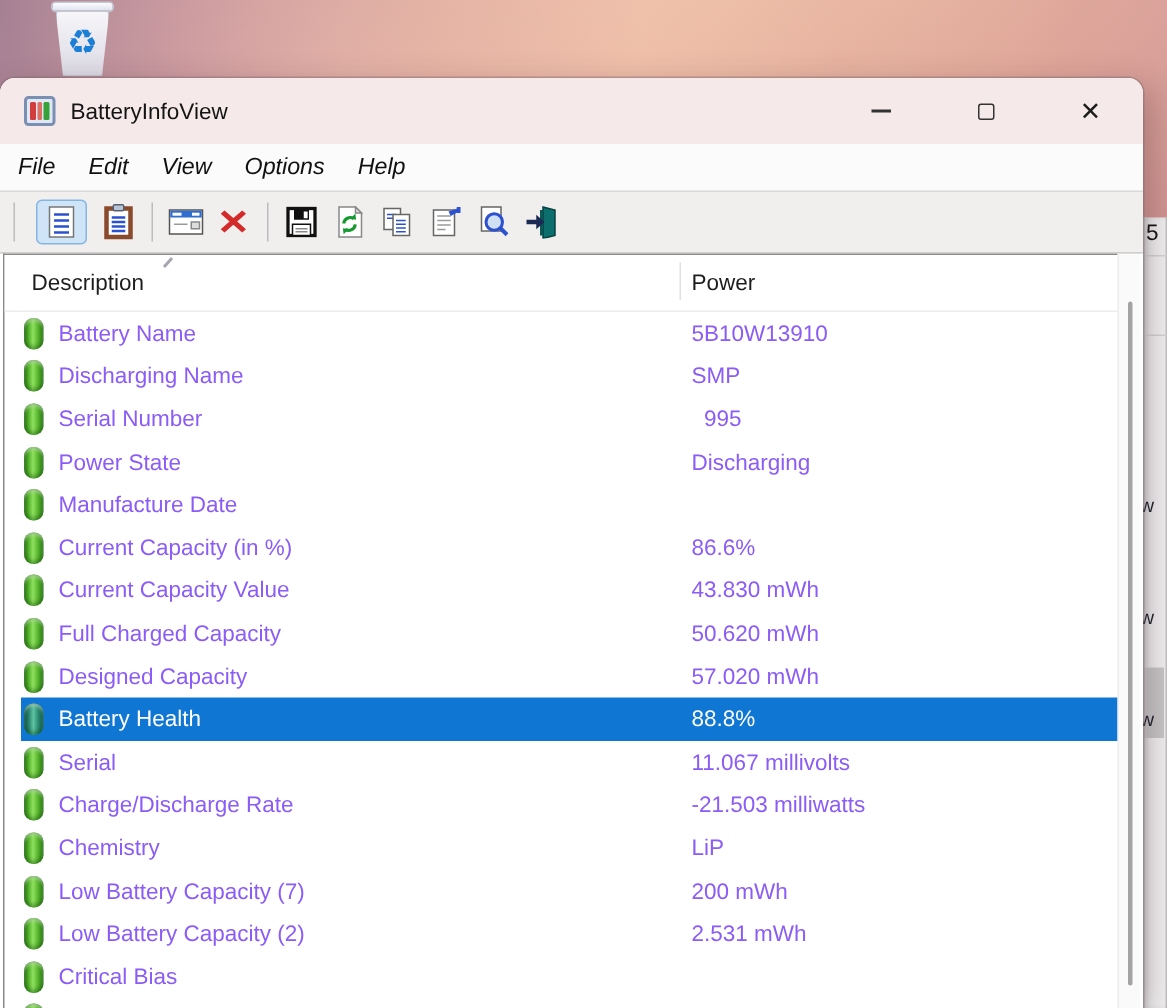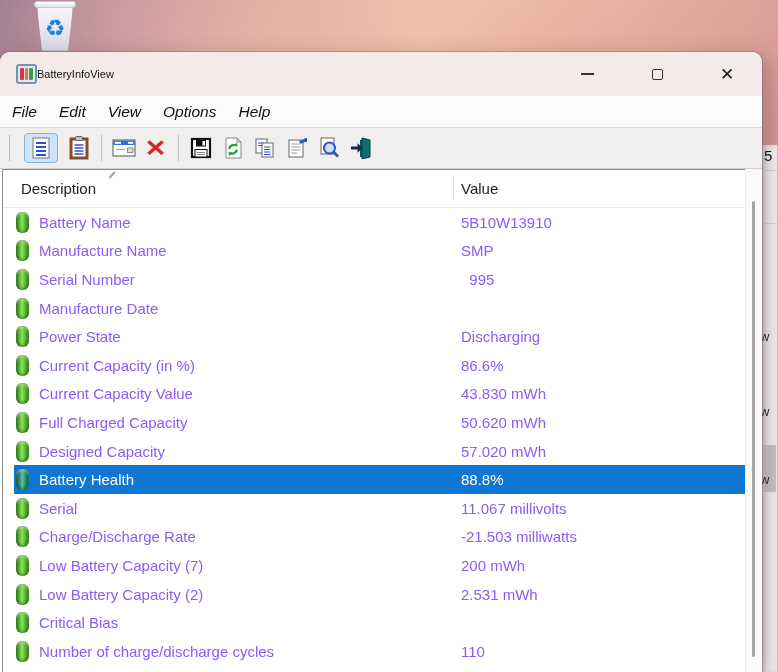--- a/index.html
+++ b/index.html
@@ -39,21 +39,21 @@
   .window{
     position:absolute;left:0;top:52px;width:762px;height:620px;
     background:#fff;border-radius:10px 10px 0 0;overflow:hidden;
     box-shadow:0 0 0 1px rgba(125,105,110,.45), 6px 6px 22px rgba(60,30,40,.28);
   }
   
   .titlebar{position:absolute;left:0;top:0;right:0;height:44px;background:#f5e9e9;display:flex;align-items:center;padding-left:16px;box-sizing:border-box;}
   .app-icon{width:21px;height:20px;border:2px solid #7b8fb3;background:#dfe8f3;border-radius:3px;display:flex;gap:1px;padding:2px;box-sizing:border-box;flex:none;}
   .app-icon i{flex:1;border-radius:1px;}
   .app-icon .b1{background:#d23c3c}.app-icon .b2{background:#df6f63}.app-icon .b3{background:#37a23a}
-  .title{margin-left:0;font-size:11px;color:#141414;}
+  .title{margin-left:10px;font-size:15px;color:#141414;}
   .controls{position:absolute;right:0;top:0;height:44px;display:flex;}
   .ctl{width:70px;height:44px;display:grid;place-items:center;color:#222;cursor:default;}
   .min-glyph{width:13px;border-top:2px solid #333;}
   .max-glyph{width:11px;height:11px;border:1.5px solid #333;border-radius:2px;box-sizing:border-box;}
   .close-glyph{font-size:17px;color:#1b1b1b;line-height:1;}
   
   .menubar{position:absolute;left:0;top:44px;right:0;height:31px;background:#fcfbfb;display:flex;align-items:center;padding-left:1px;box-sizing:border-box;}
   .menu-item{padding:0 11px;font-size:15.5px;color:#101010;font-style:italic;}
   
   .toolbar{
@@ -262,56 +262,56 @@
     </div>
 
     <div class="list">
       <div class="lheader">
         <div class="hcell hdesc">
           <span>Description</span>
           <i class="sort-caret"></i>
         </div>
         <div class="hsep"></div>
         <div class="hcell hval">
-          <span>Value</span>
+          <span>Power</span>
         </div>
       </div>
       <div class="lrows">
   <div class="row">
     <span class="bat"></span>
     <span class="row-label">Battery Name</span>
     <span class="row-value">5B10W13910</span>
   </div>
 
   <div class="row">
     <span class="bat"></span>
-    <span class="row-label">Manufacture Name</span>
+    <span class="row-label">Discharging Name</span>
     <span class="row-value">SMP</span>
   </div>
 
   <div class="row">
     <span class="bat"></span>
     <span class="row-label">Serial Number</span>
     <span class="row-value">  995</span>
   </div>
 
   <div class="row">
     <span class="bat"></span>
+    <span class="row-label">Power State</span>
+    <span class="row-value">Discharging</span>
+  </div>
+
+  <div class="row">
+    <span class="bat"></span>
     <span class="row-label">Manufacture Date</span>
     <span class="row-value"></span>
   </div>
 
   <div class="row">
     <span class="bat"></span>
-    <span class="row-label">Power State</span>
-    <span class="row-value">Discharging</span>
-  </div>
-
-  <div class="row">
-    <span class="bat"></span>
     <span class="row-label">Current Capacity (in %)</span>
     <span class="row-value">86.6%</span>
   </div>
 
   <div class="row">
     <span class="bat"></span>
     <span class="row-label">Current Capacity Value</span>
     <span class="row-value">43.830 mWh</span>
   </div>
 
@@ -338,20 +338,25 @@
     <span class="row-label">Serial</span>
     <span class="row-value">11.067 millivolts</span>
   </div>
 
   <div class="row">
     <span class="bat"></span>
     <span class="row-label">Charge/Discharge Rate</span>
     <span class="row-value">-21.503 milliwatts</span>
   </div>
 
+  <div class="row">
+    <span class="bat"></span>
+    <span class="row-label">Chemistry</span>
+    <span class="row-value">LiP</span>
+  </div>
 
   <div class="row">
     <span class="bat"></span>
     <span class="row-label">Low Battery Capacity (7)</span>
     <span class="row-value">200 mWh</span>
   </div>
 
   <div class="row">
     <span class="bat"></span>
     <span class="row-label">Low Battery Capacity (2)</span>

